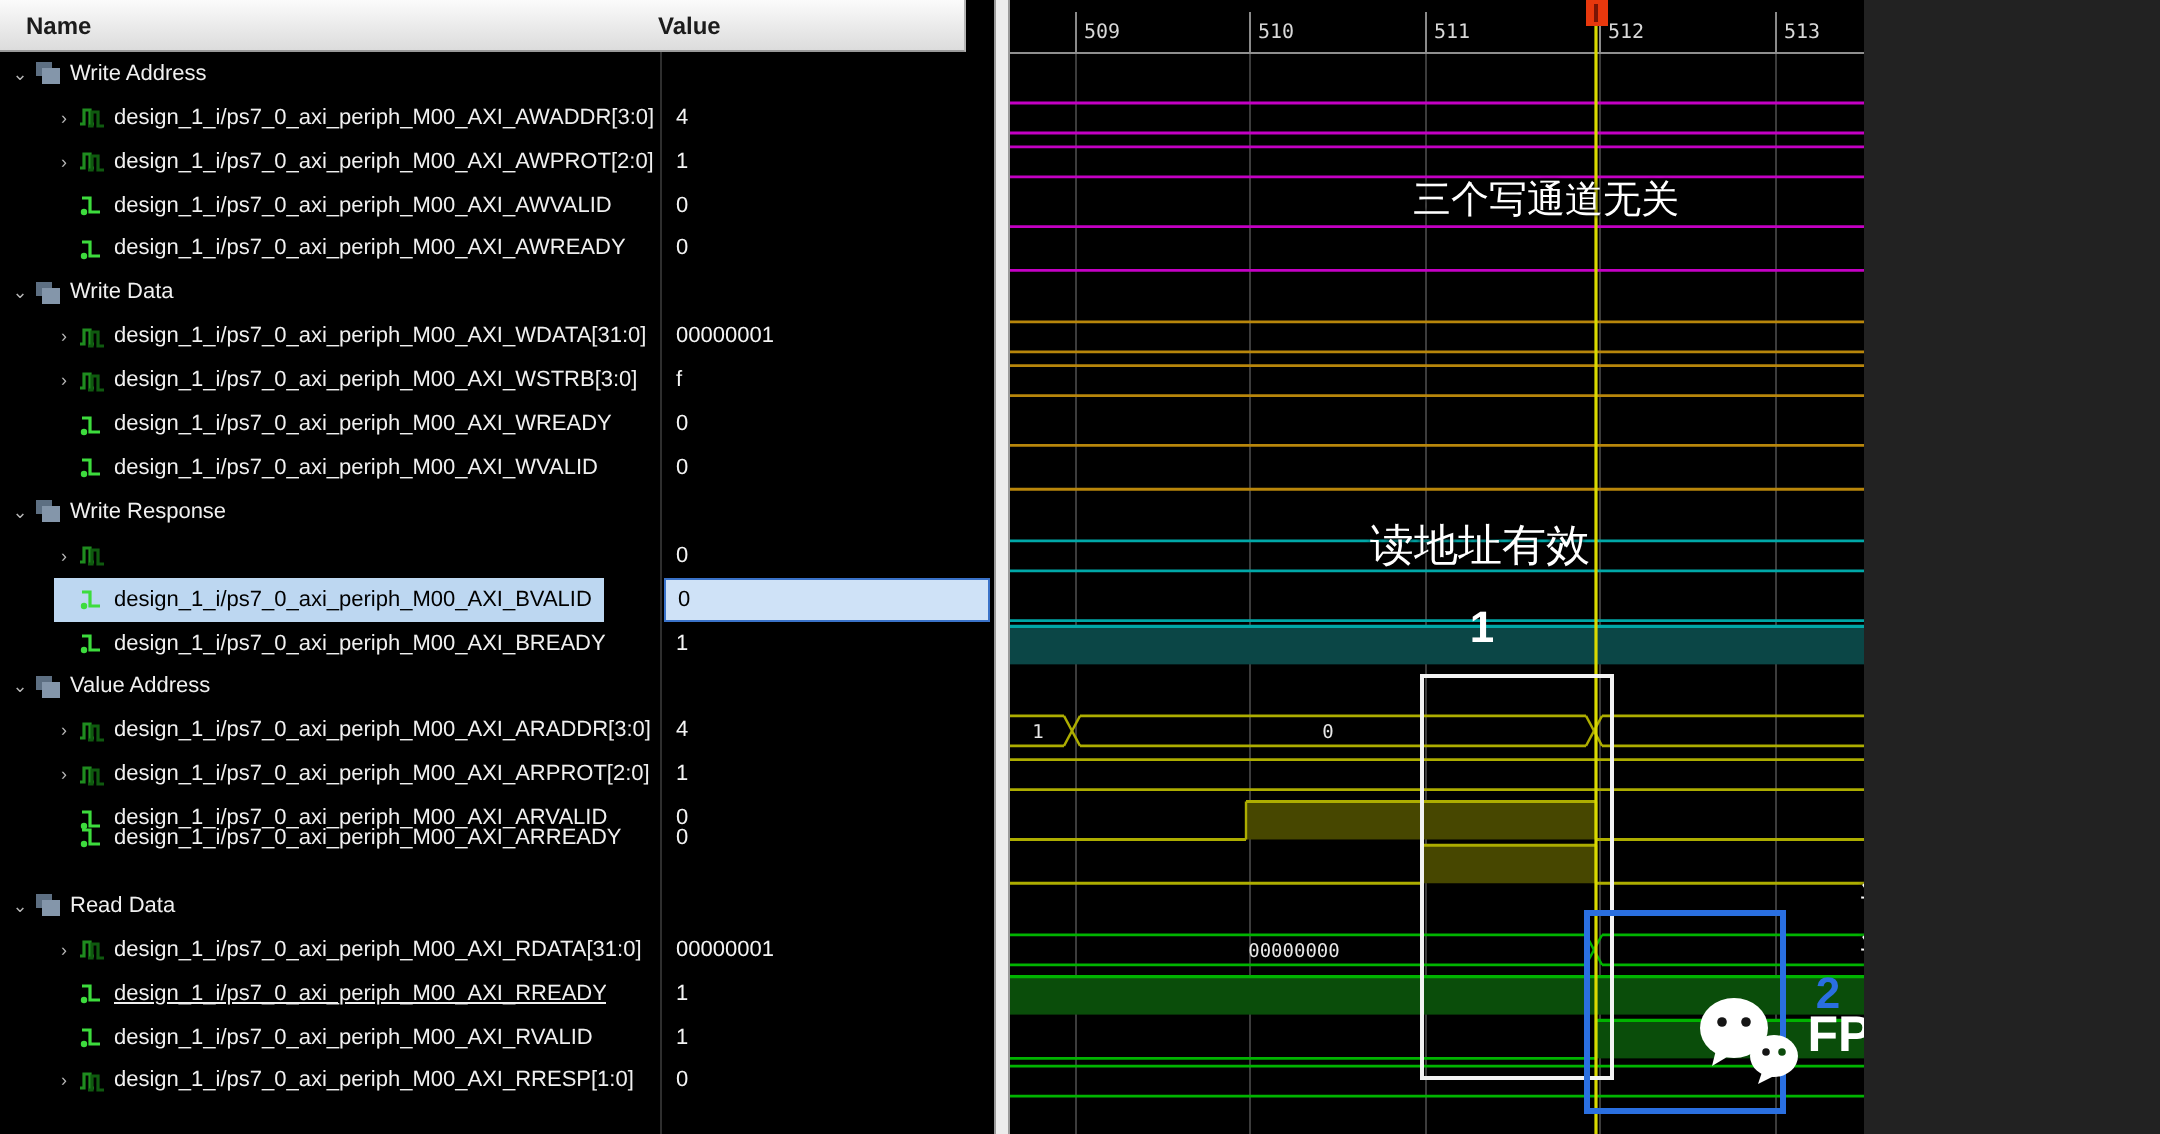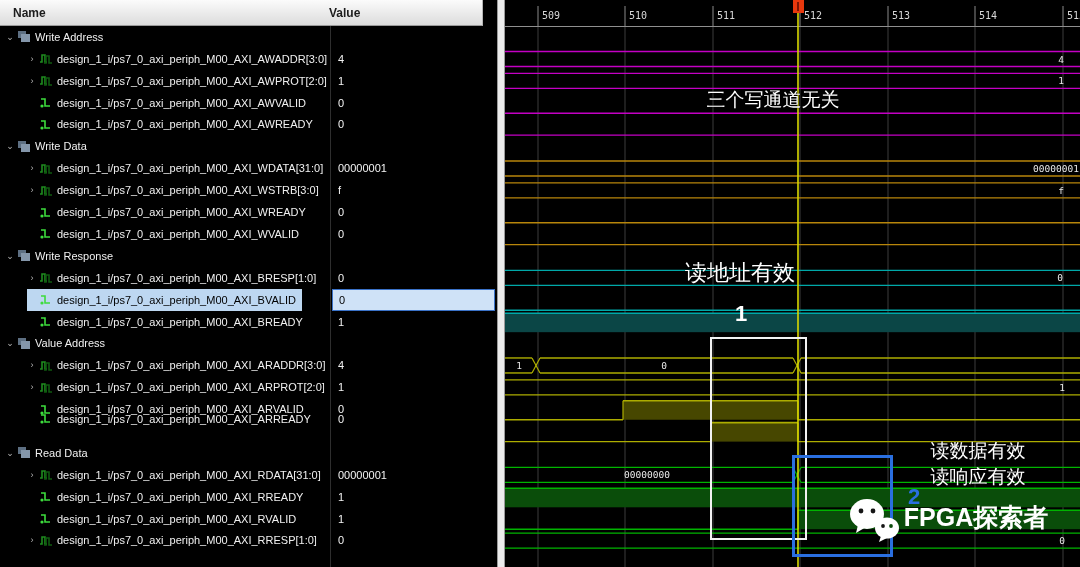--- a/index.html
+++ b/index.html
@@ -1,16 +1,16 @@
 <!DOCTYPE html>
 <html><head>
 <meta charset="utf-8">
 <style>
   html,body{margin:0;padding:0;background:#222;}
-  #app{position:relative;width:1080px;height:567px;overflow:hidden;background:#000;
+  #app{position:relative;width:932px;height:567px;overflow:hidden;background:#000;
        font-family:"Liberation Sans",sans-serif;}
   
   .col-header{position:absolute;top:0;height:26px;box-sizing:border-box;
     background:linear-gradient(#fbfbfb,#dcdcdc);border-bottom:1px solid #9a9a9a;
     border-right:1px solid #b5b5b5;color:#1c1c1c;font-size:12px;font-weight:bold;
     display:flex;align-items:center;padding-left:13px;}
   #name-header{left:0;width:330px;}
   #value-header{left:316px;width:167px;}
   
   #splitter{position:absolute;left:497px;top:0;width:8px;height:567px;
@@ -169,21 +169,20 @@
           <span class="lbl">Write Response</span>
         </div>
       </div>
       <div class="trow" style="top: 240.79px; height: 21.89px;">
         <div class="label-wrap" style="margin-left:27px">
           <span class="arrow">›</span>
           <svg class="ticon" viewBox="0 0 14 13">
             <path d="M1 10 h2 v-7 h3 v7 h2" stroke="#1f8c1f" fill="none" stroke-width="1.6"></path>
             <path d="M5 11 h2 v-7 h3 v7 h3" stroke="#0f5a0f" fill="none" stroke-width="1.6"></path>
           </svg>
-          <span class="lbl">design_1_i/ps7_0_axi_periph_M00_AXI_BRESP[1:0]</span>
         </div>
         <div class="vcell">0</div>
       </div>
       <div class="trow selected" style="top: 262.68px; height: 21.89px;">
         <div class="label-wrap" style="margin-left:27px">
           <span class="arrow"></span>
           <svg class="ticon" viewBox="0 0 14 13">
             <path d="M2 3 h4 v7 h5" stroke="#3ddc3d" fill="none" stroke-width="1.6"></path>
             <circle cx="3" cy="10" r="1.6" fill="#3ddc3d"></circle>
           </svg>
@@ -270,21 +269,21 @@
         <div class="label-wrap" style="margin-left:27px">
           <span class="arrow">›</span>
           <svg class="ticon" viewBox="0 0 14 13">
             <path d="M1 10 h2 v-7 h3 v7 h2" stroke="#1f8c1f" fill="none" stroke-width="1.6"></path>
             <path d="M5 11 h2 v-7 h3 v7 h3" stroke="#0f5a0f" fill="none" stroke-width="1.6"></path>
           </svg>
           <span class="lbl">design_1_i/ps7_0_axi_periph_M00_AXI_RDATA[31:0]</span>
         </div>
         <div class="vcell">00000001</div>
       </div>
-      <div class="trow" style="top: 459.69px; height: 21.89px;">
+      <div class="trow" style="top: 459.69px; height: 21.89px; text-decoration: underline;">
         <div class="label-wrap" style="margin-left:27px">
           <span class="arrow"></span>
           <svg class="ticon" viewBox="0 0 14 13">
             <path d="M2 3 h4 v7 h5" stroke="#3ddc3d" fill="none" stroke-width="1.6"></path>
             <circle cx="3" cy="10" r="1.6" fill="#3ddc3d"></circle>
           </svg>
           <span class="lbl">design_1_i/ps7_0_axi_periph_M00_AXI_RREADY</span>
         </div>
         <div class="vcell">1</div>
       </div>

